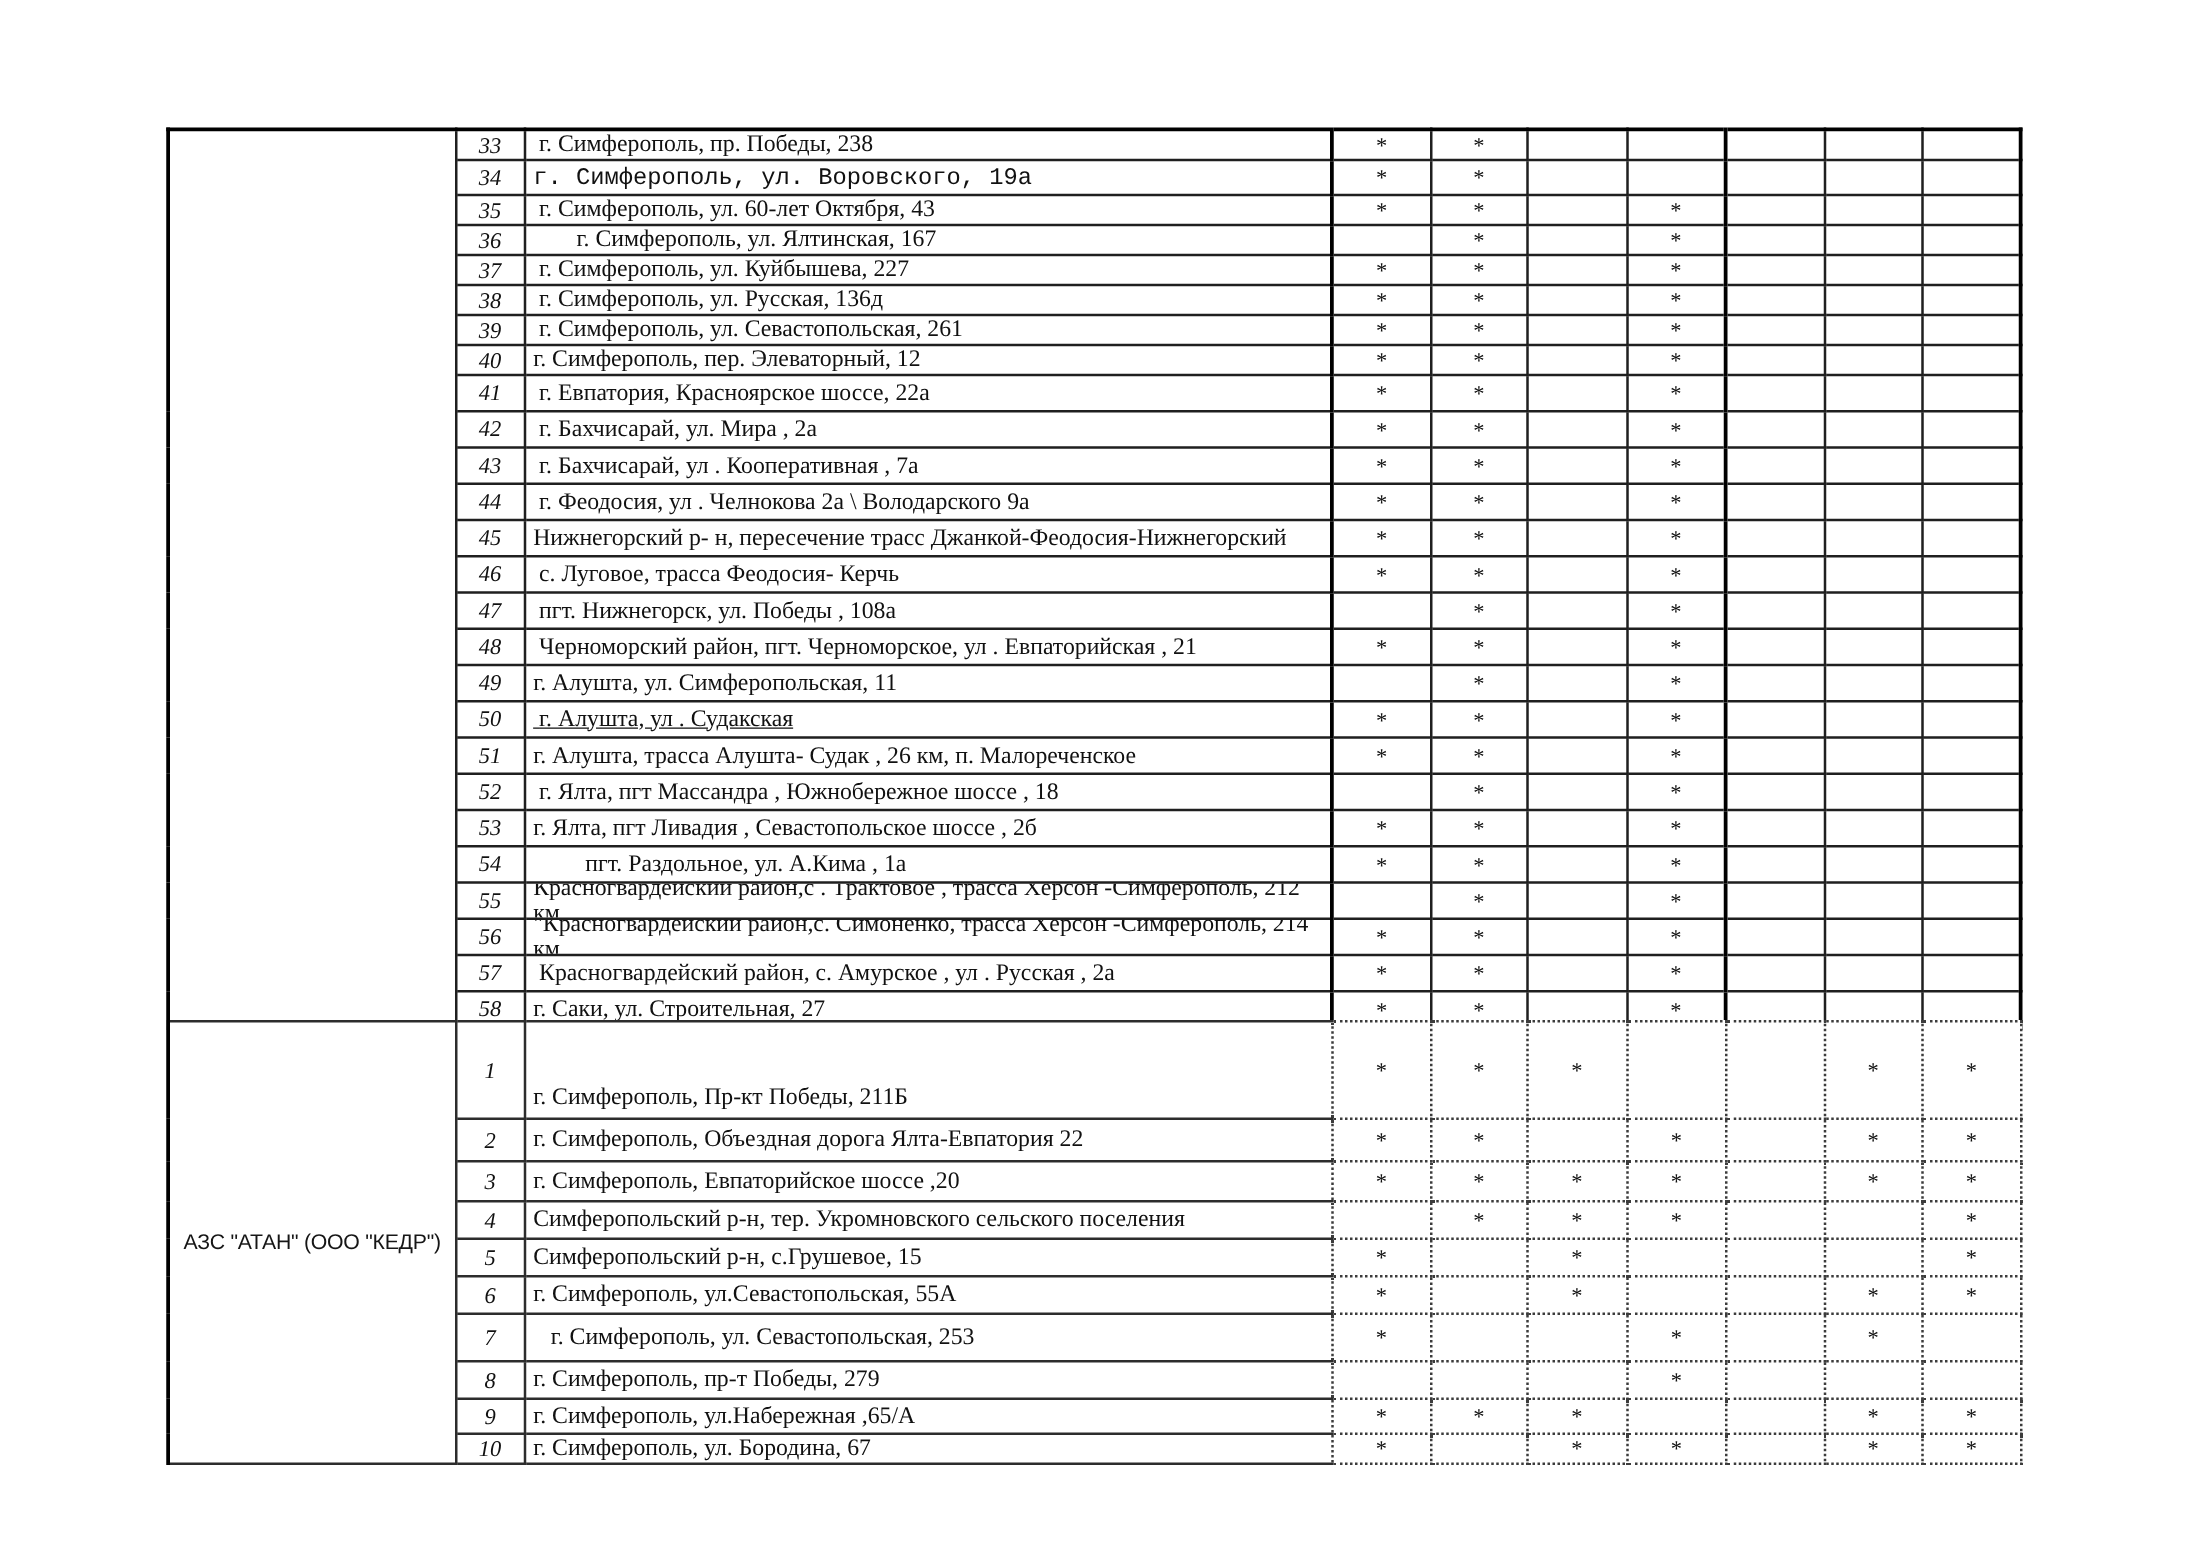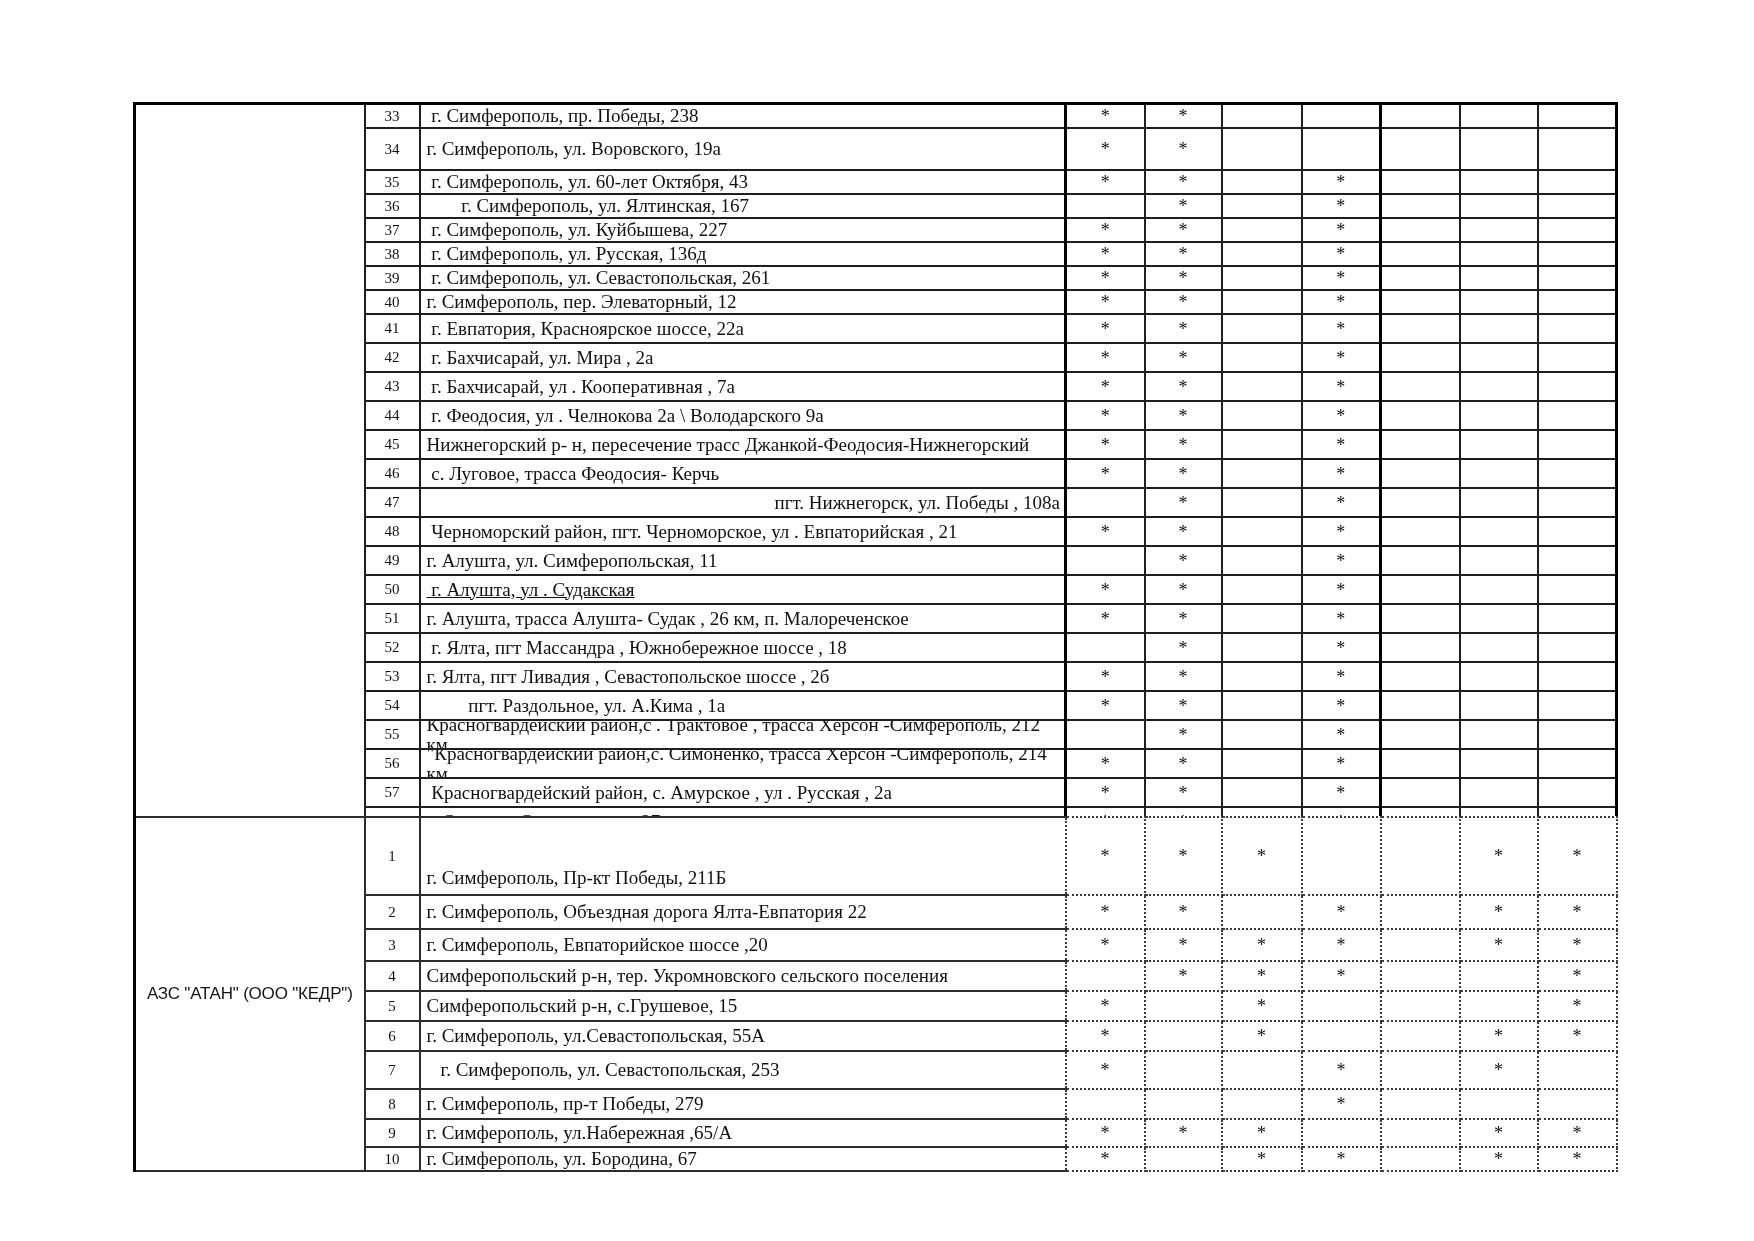--- a/index.html
+++ b/index.html
@@ -19,21 +19,21 @@
   table.sec1{left:133px;top:816px;width:1482px;border-left:3px solid #000;}
   table.sec1 td{border:2px solid #2c2c2c;}
   table.sec1 td.star{border:2px dotted #3c3c3c;}
   table.sec1 td.addr{border-right:2px dotted #3c3c3c;}
   table.sec1 td.c7{border-right:2px dotted #3c3c3c;}
   table.sec1 td.label-cell{border-left:none;}
 
   td.label-cell{vertical-align:top;text-align:center;
       font-family:"Liberation Sans","DejaVu Sans",sans-serif;
       font-size:17px;letter-spacing:-0.2px;padding-top:5px;color:#161616;}
-  td.num{text-align:center;font-size:15px;}
+  td.num{text-align:center;font-size:18px;font-style:italic;}
   td.addr .addr-in{display:flex;flex-direction:column;justify-content:center;
       overflow:hidden;white-space:pre-wrap;font-size:19px;line-height:20px;
       padding:0 4px 0 6px;}
   td.star{text-align:center;font-size:18px;line-height:1;}
 </style>
 </head>
 <body>
 
 <div id="page">
   <table class="tbl sec0">
@@ -60,21 +60,21 @@
           <td class="star c2">*</td>
           <td class="star c3"></td>
           <td class="star c4"></td>
           <td class="star c5"></td>
           <td class="star c6"></td>
           <td class="star c7"></td>
         </tr>
         <tr style="height: 24px;">
           <td class="num">34</td>
           <td class="addr">
-            <div class="addr-in" style="height: 40px;">г. Симферополь, ул. Воровского, 19а</div>
+            <div class="addr-in" style="height: 26px; font-family: Liberation Mono, monospace;">г. Симферополь, ул. Воровского, 19а</div>
           </td>
           <td class="star c1">*</td>
           <td class="star c2">*</td>
           <td class="star c3"></td>
           <td class="star c4"></td>
           <td class="star c5"></td>
           <td class="star c6"></td>
           <td class="star c7"></td>
         </tr>
         <tr style="height: 24px;">
@@ -229,21 +229,21 @@
           <td class="star c2">*</td>
           <td class="star c3"></td>
           <td class="star c4">*</td>
           <td class="star c5"></td>
           <td class="star c6"></td>
           <td class="star c7"></td>
         </tr>
         <tr style="height: 29px;">
           <td class="num">47</td>
           <td class="addr">
-            <div class="addr-in" style="height: 27px; text-align: right;"> пгт. Нижнегорск, ул. Победы , 108а</div>
+            <div class="addr-in" style="height: 27px;"> пгт. Нижнегорск, ул. Победы , 108а</div>
           </td>
           <td class="star c1"></td>
           <td class="star c2">*</td>
           <td class="star c3"></td>
           <td class="star c4">*</td>
           <td class="star c5"></td>
           <td class="star c6"></td>
           <td class="star c7"></td>
         </tr>
         <tr style="height: 29px;">

